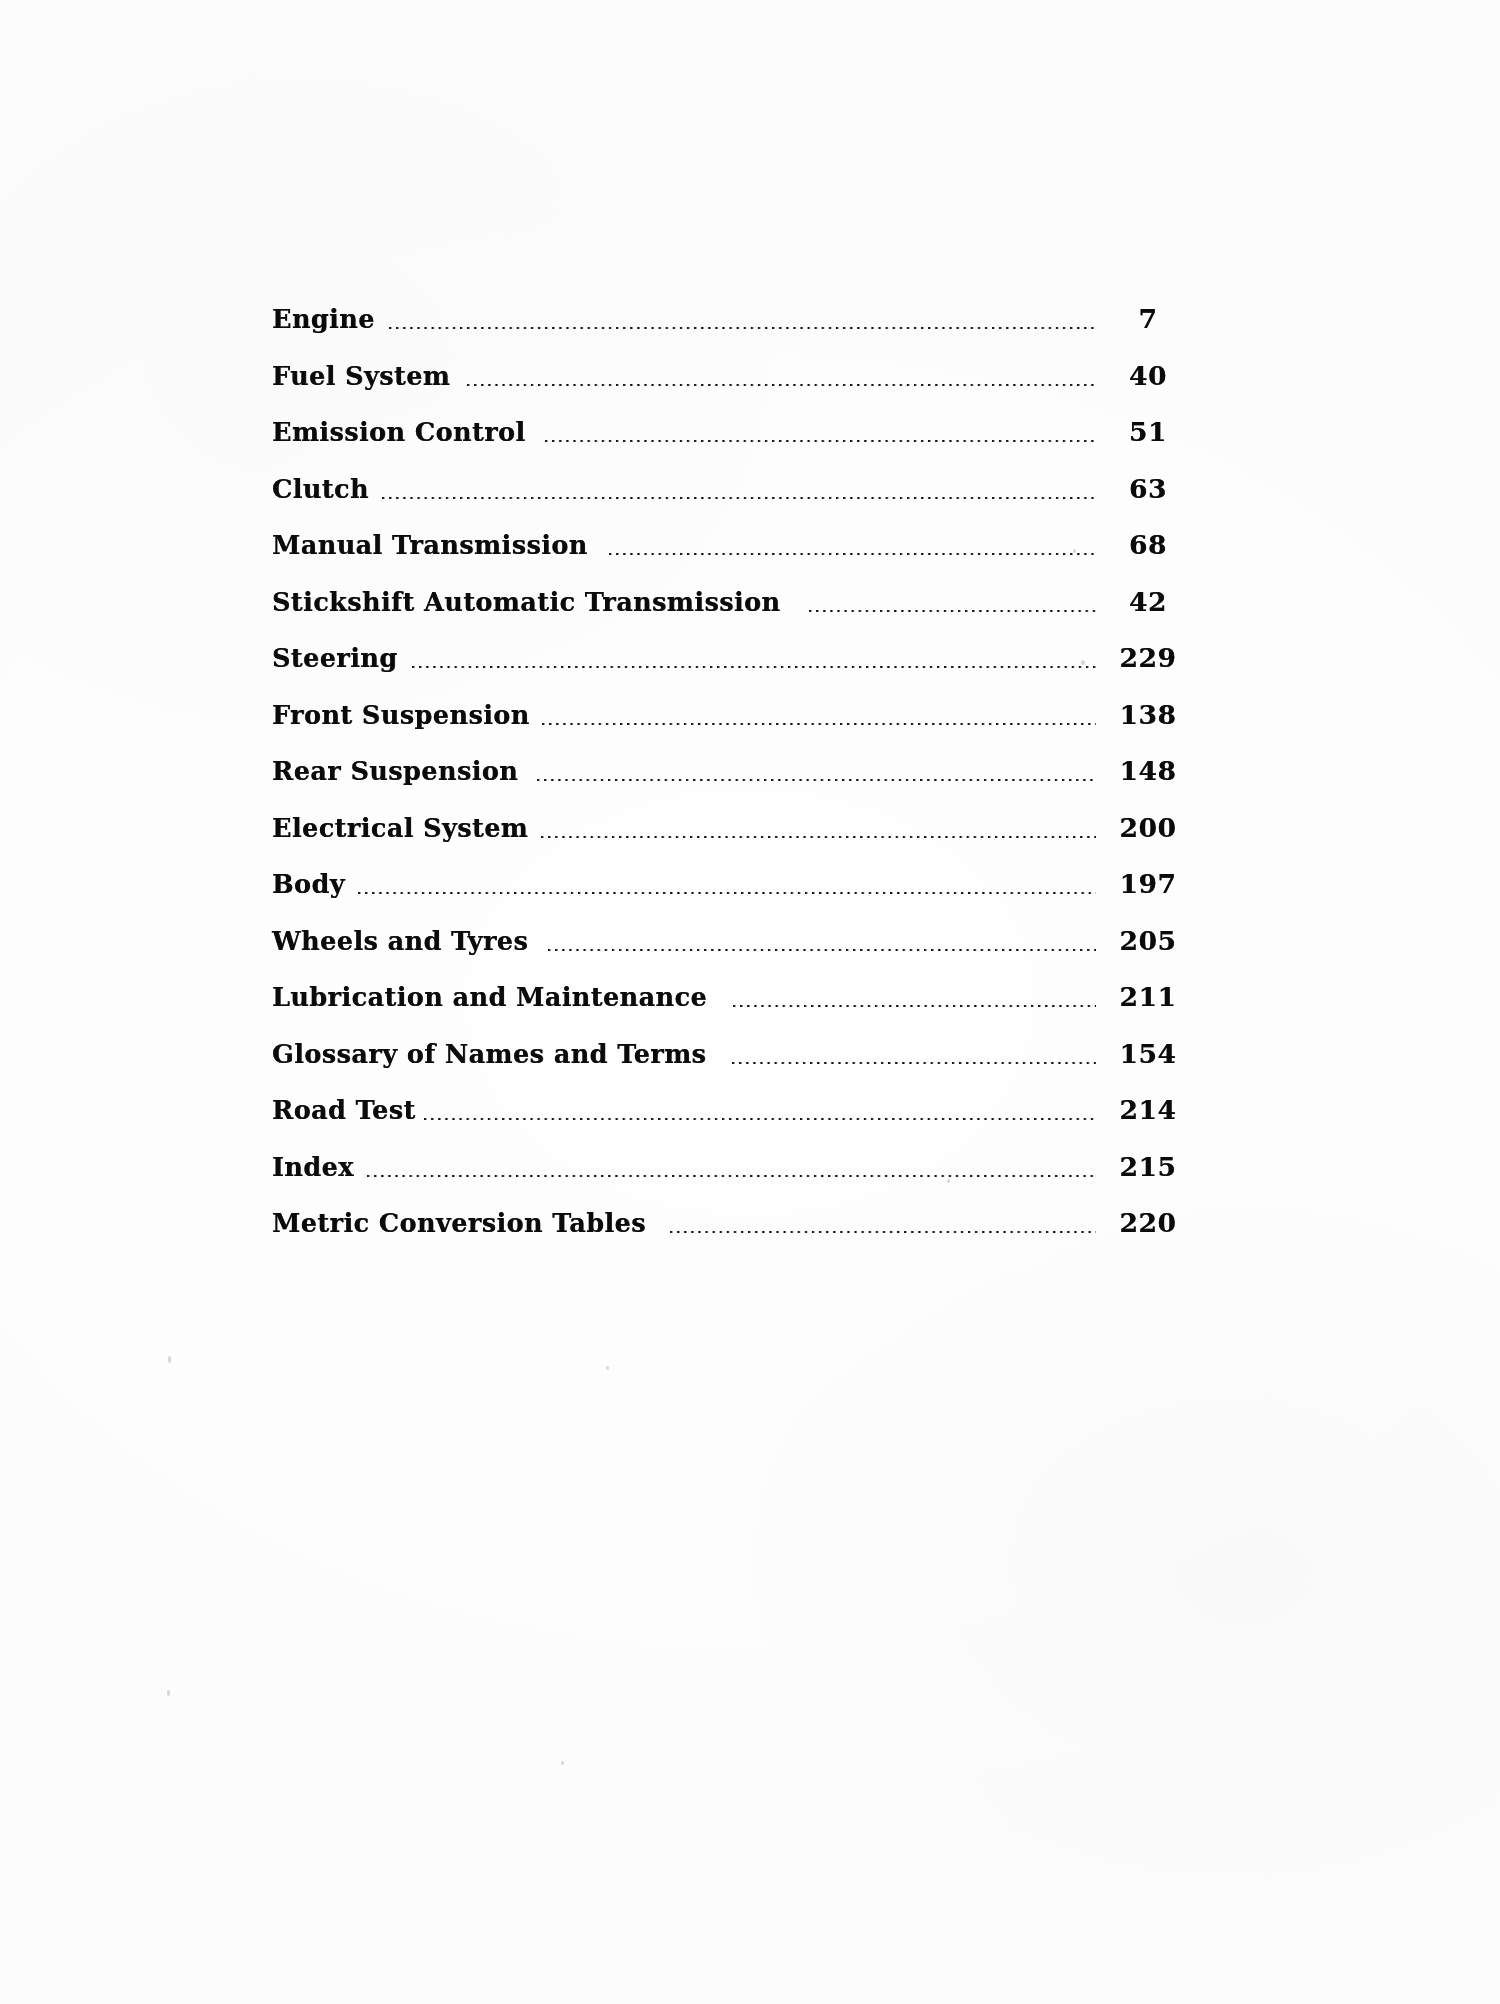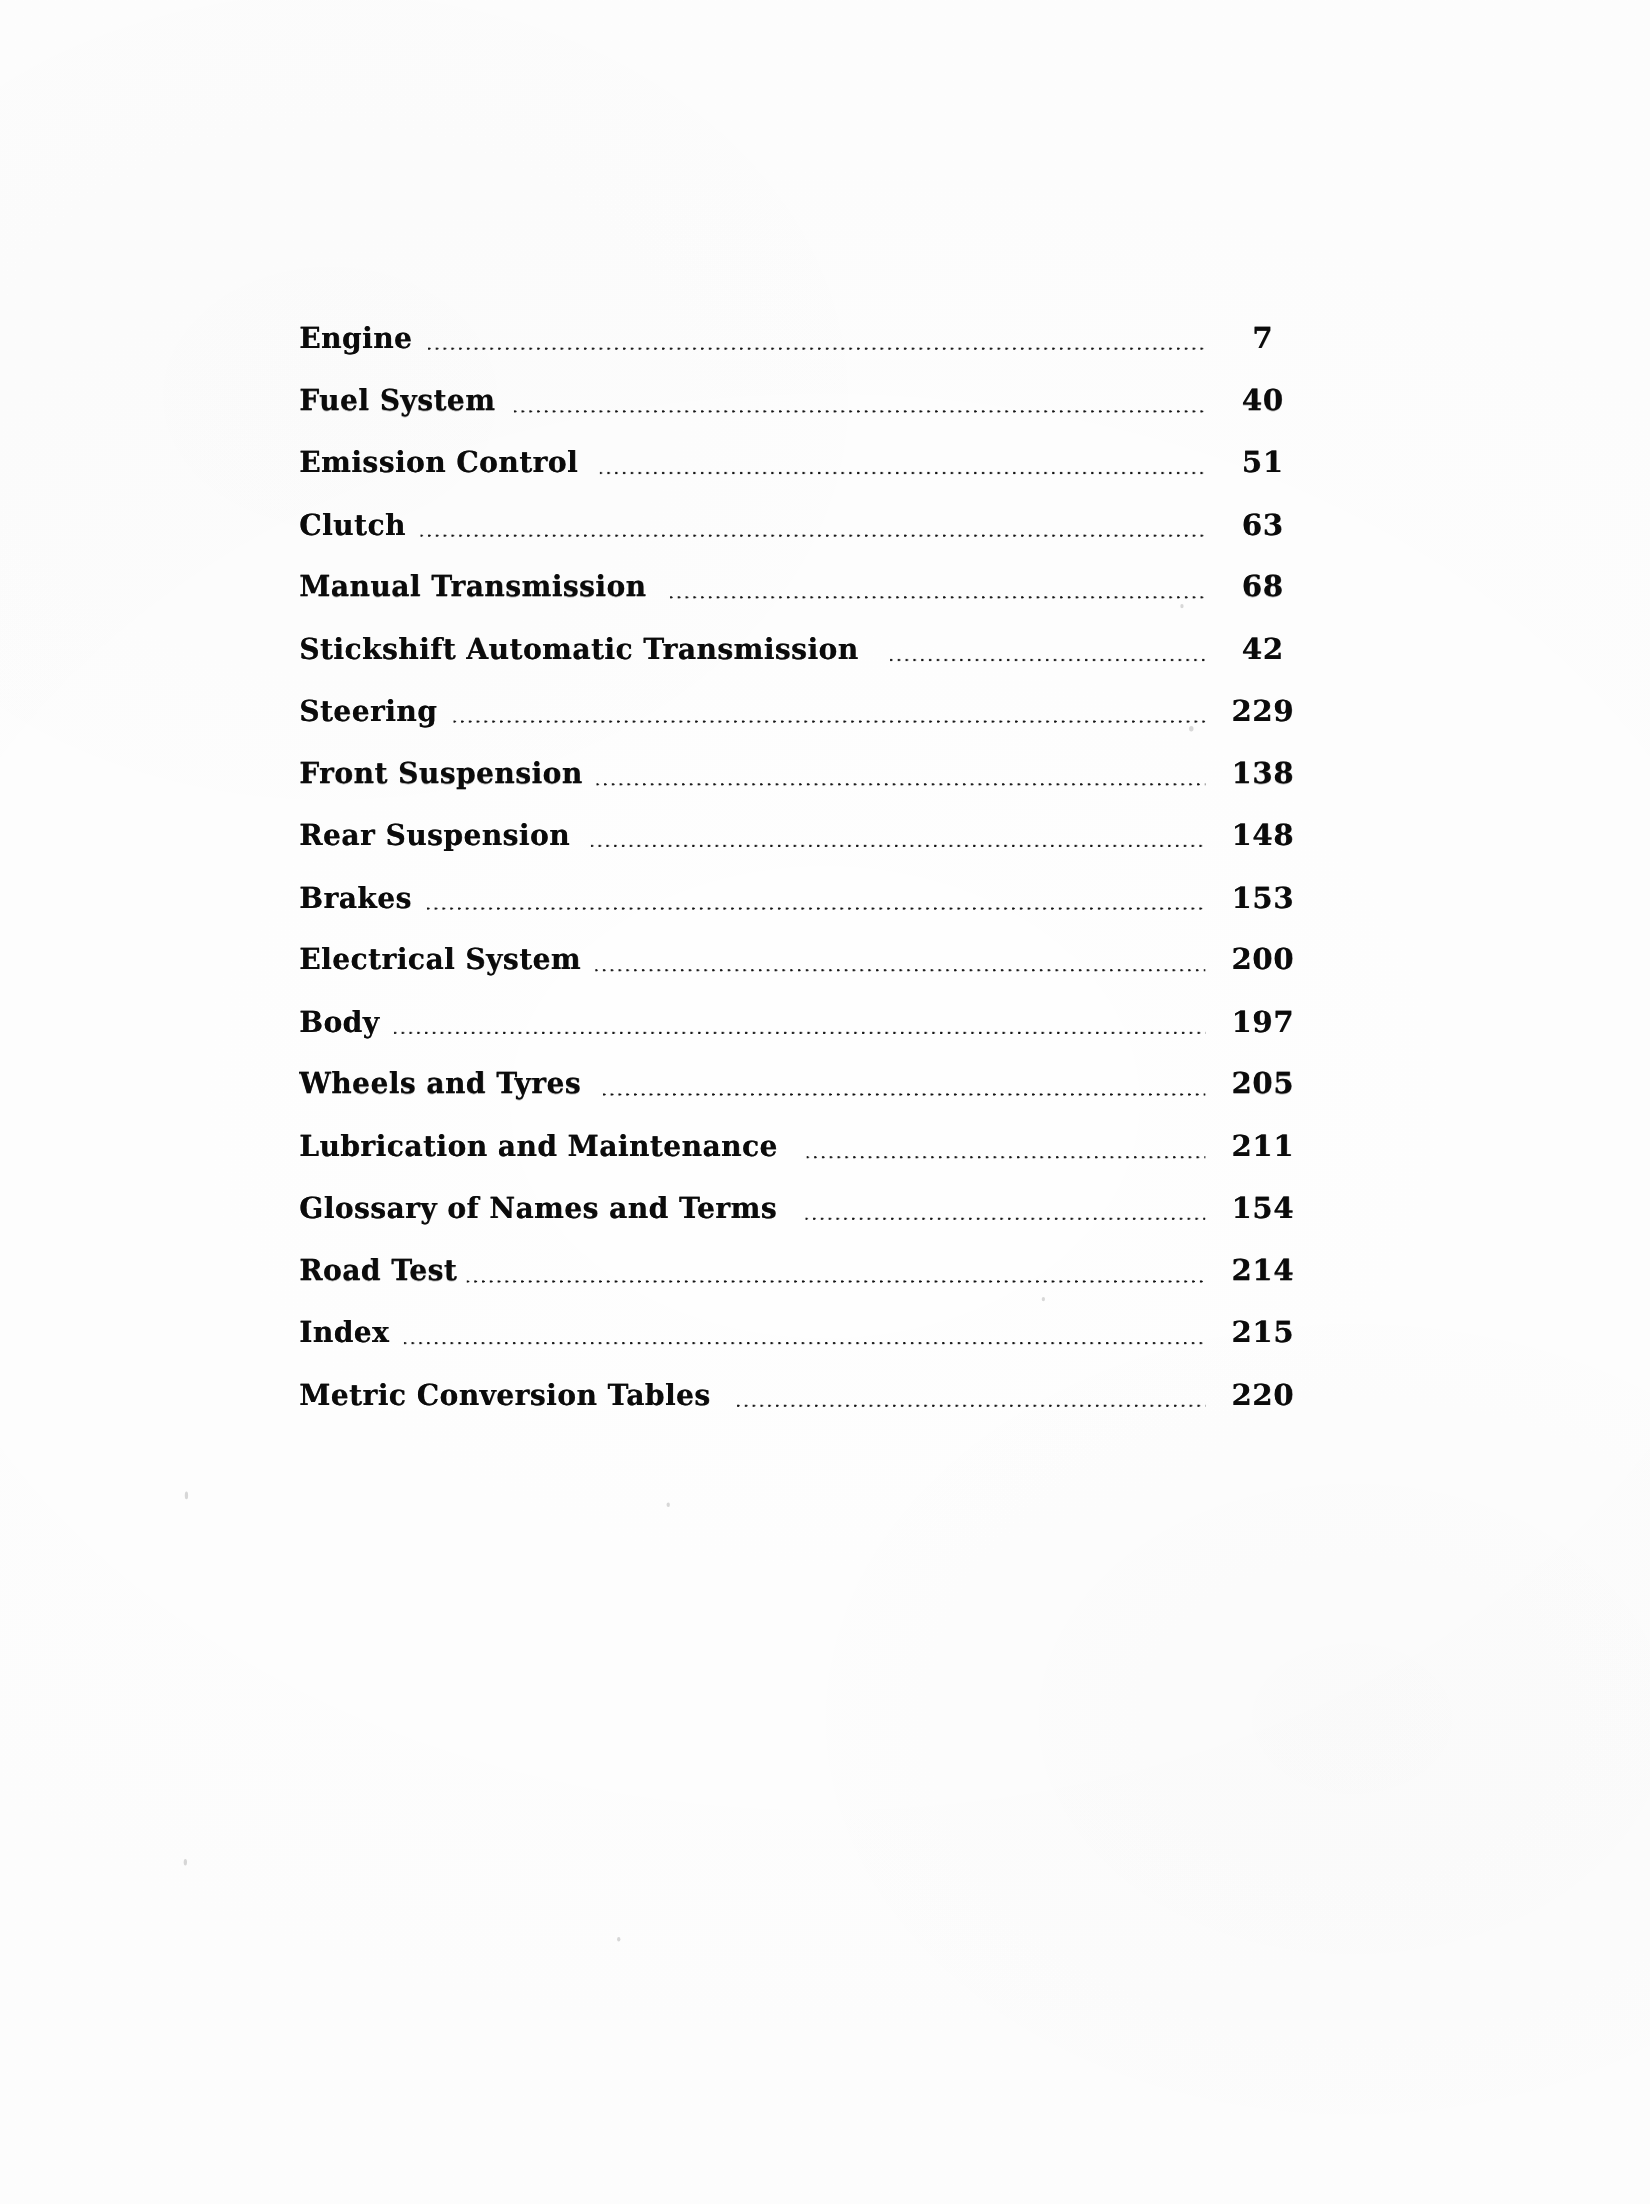--- a/index.html
+++ b/index.html
@@ -39,21 +39,21 @@
   .speck {
     position: absolute;
     background: #d8d8d8;
     border-radius: 50%;
     z-index: 2;
   }
 
   #toc {
     position: absolute;
     left: 272px;
-    top: 267px;
+    top: 278px;
     width: 928px;
     z-index: 4;
   }
 
   .toc-row {
     display: flex;
     align-items: flex-end;
     height: 56.5px;
     width: 100%;
   }
@@ -161,25 +161,20 @@
       <div class="toc-row tight">
         <span class="toc-title">Front Suspension</span>
         <span class="leader"></span>
         <span class="toc-page">138</span>
       </div>
       <div class="toc-row">
         <span class="toc-title">Rear  Suspension</span>
         <span class="leader"></span>
         <span class="toc-page">148</span>
       </div>
-      <div class="toc-row">
-        <span class="toc-title">Brakes</span>
-        <span class="leader"></span>
-        <span class="toc-page">153</span>
-      </div>
       <div class="toc-row tight">
         <span class="toc-title">Electrical System</span>
         <span class="leader"></span>
         <span class="toc-page">200</span>
       </div>
       <div class="toc-row">
         <span class="toc-title">Body</span>
         <span class="leader"></span>
         <span class="toc-page">197</span>
       </div>

